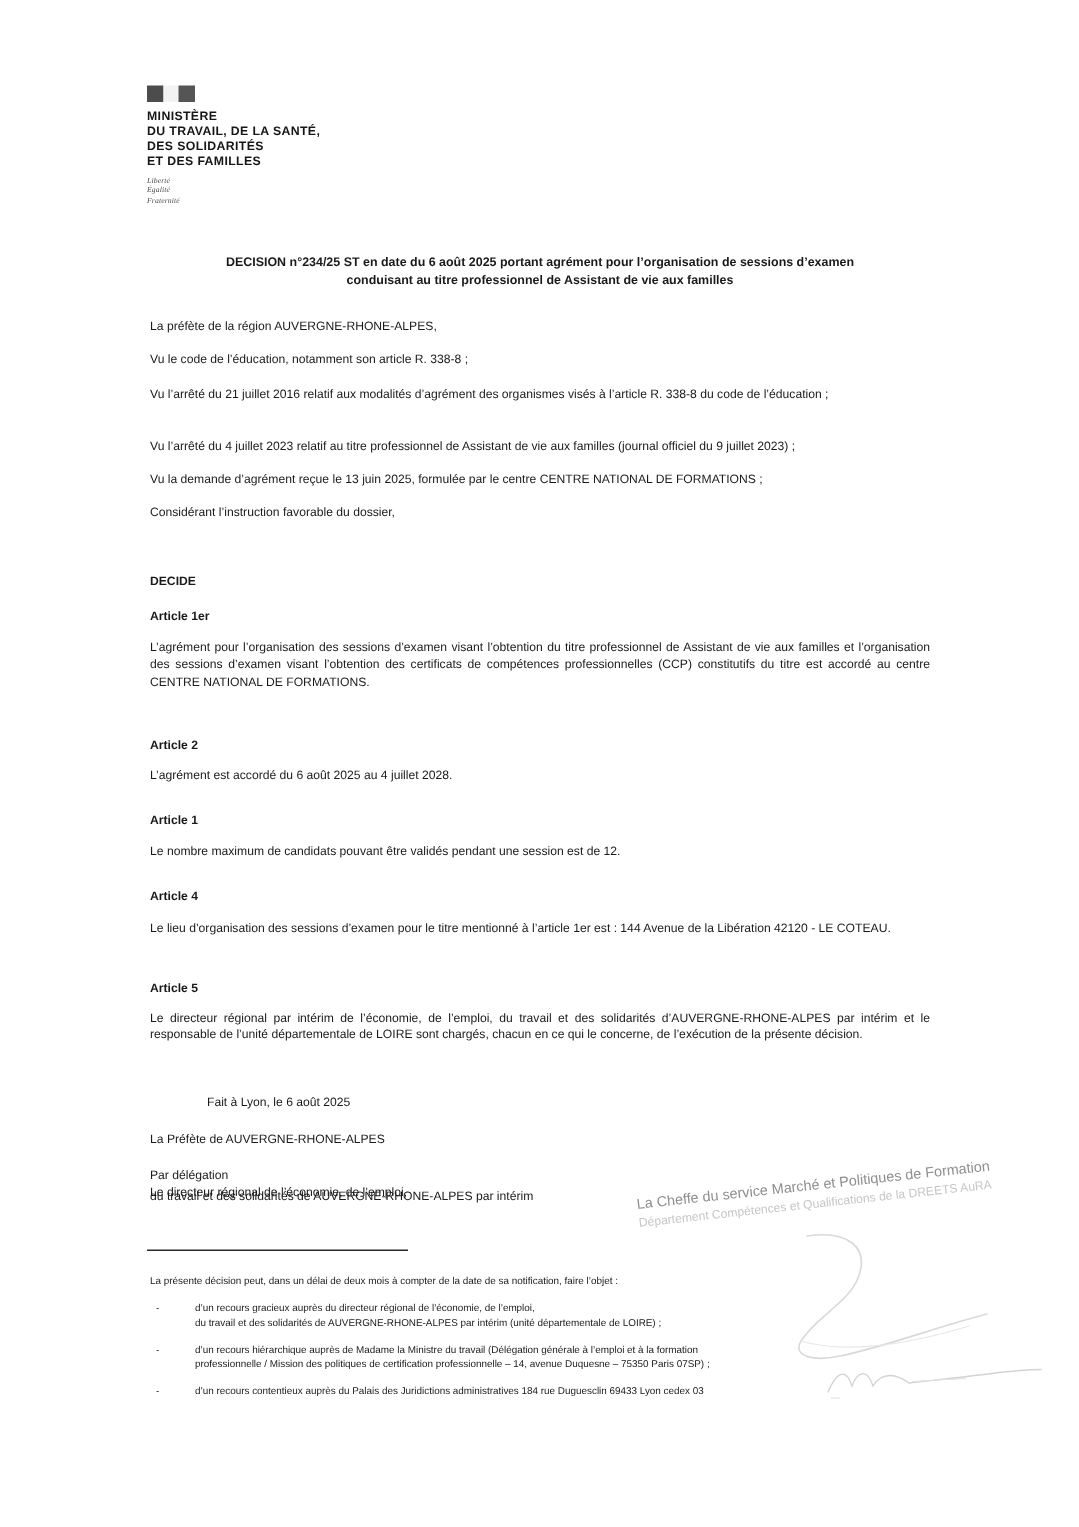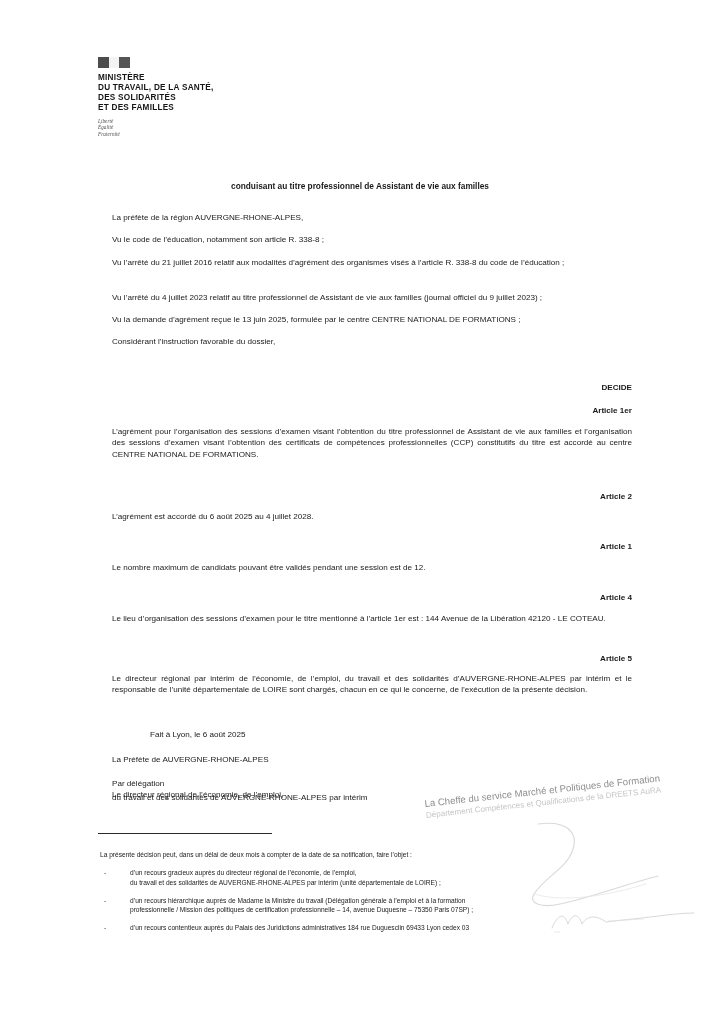--- a/index.html
+++ b/index.html
@@ -67,24 +67,24 @@
   .title {
     position: absolute;
     top: 168px;
     left: 0;
     width: 520px;
     text-align: center;
     font-weight: bold;
     font-size: 8.3px;
     line-height: 12.4px;
   }
-  .block { position: absolute; left: 0; width: 520px; margin-left: 12px; }
+  .block { position: absolute; left: 0; width: 520px; }
   .para  { text-align: left; }
   .just  { text-align: justify; }
-  .ctr   { text-align: right; font-weight: bold; }
+  .ctr   { text-align: left; font-weight: bold; }
   .right { text-align: left; }
   
   #rule {
     position: absolute;
     left: 98px;
     top: 833px;
     width: 174px;
     height: 0;
     border-top: 1.5px solid #2a2a2a;
   }
@@ -157,20 +157,21 @@
     <div class="motto">
       <div>Liberté</div>
       <div>Égalité</div>
       <div>Fraternité</div>
     </div>
   </div>
 
   <div id="doc">
 
     <div class="title">
+      <span>DECISION n°234/25 ST  en date du 6 août 2025 portant agrément pour l’organisation de sessions d’examen</span>
       <br>
       <span>conduisant au titre professionnel de Assistant de vie aux familles</span>
     </div>
 
     <div class="block para" style="top:212px">La préfète de la région AUVERGNE-RHONE-ALPES,</div>
     <div class="block para" style="top:234px">Vu le code de l’éducation, notamment son article R. 338-8 ;</div>
     <div class="block just" style="top:257px">Vu l’arrêté du 21 juillet 2016 relatif aux modalités d’agrément des organismes visés à l’article R. 338-8 du code de l’éducation ;</div>
     <div class="block para" style="top:292px">Vu l’arrêté du 4 juillet 2023 relatif au titre professionnel de Assistant de vie aux familles (journal officiel du 9 juillet 2023) ;</div>
     <div class="block para" style="top:314px">Vu la demande d’agrément reçue le 13 juin 2025, formulée par le centre CENTRE NATIONAL DE FORMATIONS ;</div>
     <div class="block para" style="top:336px">Considérant l’instruction favorable du dossier,</div>

